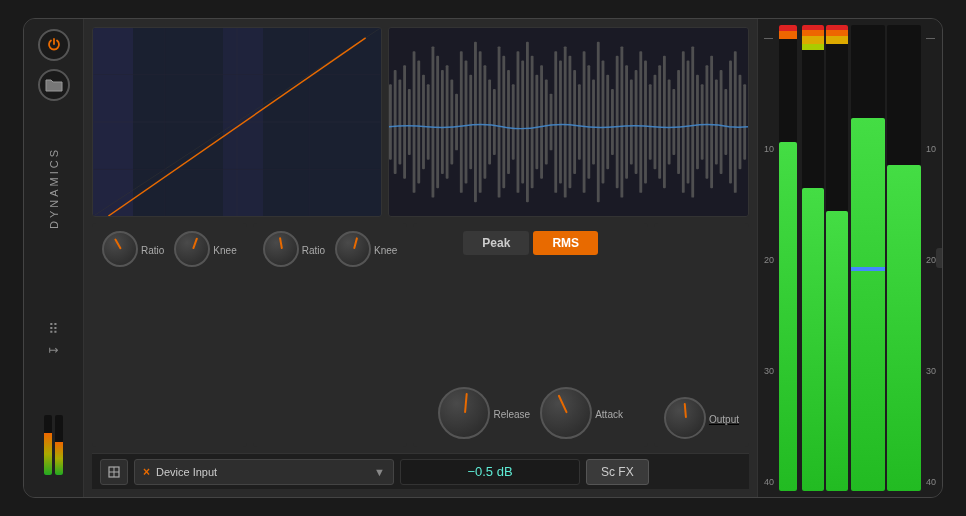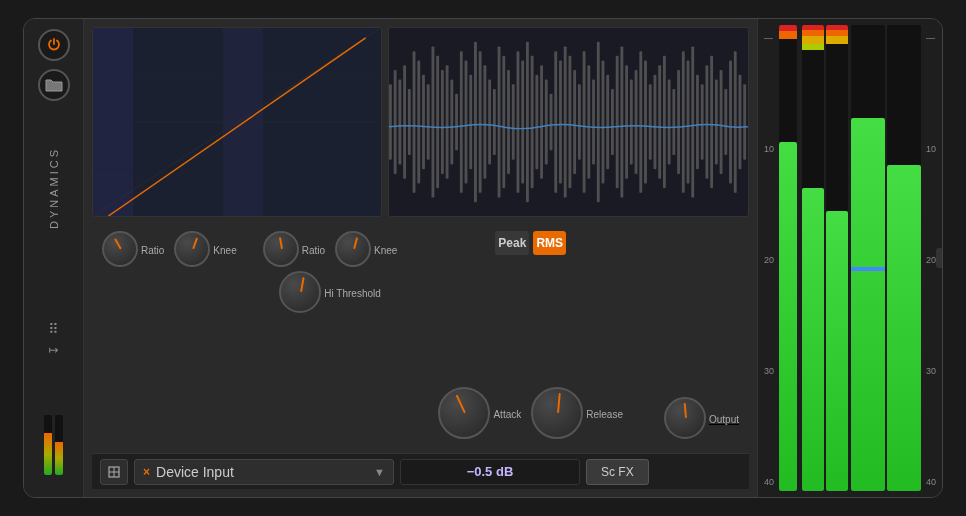--- a/index.html
+++ b/index.html
@@ -161,21 +161,21 @@
       gap: 3px;
     }
 
     
     .peak-rms-row {
       display: flex;
       gap: 4px;
     }
 
     .mode-button {
-      padding: 5px 3px;
+      padding: 5px 19px;
       border-radius: 3px;
       border: none;
       cursor: pointer;
       font-size: 12px;
       font-weight: bold;
       color: #ccc;
       background: #383838;
     }
 
     .mode-button.active {
@@ -258,44 +258,44 @@
     }
 
     .device-x {
       color: #e86a00;
       font-size: 12px;
       font-weight: bold;
     }
 
     .device-dropdown {
       color: #ccc;
-      font-size: 14px;
+      font-size: 11px;
     }
 
     .device-arrow {
       margin-left: auto;
       color: #888;
     }
 
     .db-display {
       flex: 1;
       max-width: 180px;
       height: 26px;
       background: #1a1a1a;
       border: 1px solid #333;
       border-radius: 3px;
       display: flex;
       align-items: center;
       justify-content: center;
     }
 
     .db-value {
-      color: #c4b5fd;
+      color: #5eead4;
       font-size: 13px;
-      font-weight: bold;
+      font-weight: normal;
     }
 
     .sc-fx-button {
       height: 26px;
       padding: 0 14px;
       background: #3a3a3a;
       border: 1px solid #555;
       border-radius: 3px;
       color: #ccc;
       font-size: 12px;
@@ -594,45 +594,39 @@
             </div>
             <span class="knob-label">Ratio</span>
           </div>
           <div class="knob-group">
             <div class="knob knob-small" style="background: radial-gradient(circle at 35% 30%, #4a4a4a, #252525); border-color: #555;">
               <div class="knob-indicator" style="transform: rotate(15deg); transform-origin: bottom center; height:38%;"></div>
             </div>
             <span class="knob-label">Knee</span>
           </div>
         </div>
-        <div class="knob-group">
-          <div class="knob" style="background: radial-gradient(circle at 35% 30%, #4a4a4a, #252525); border-color: #555;">
-            <div class="knob-indicator" style="transform: rotate(10deg); transform-origin: bottom center;"></div>
-          </div>
-          <span class="knob-label">Hi Threshold</span>
-        </div>
       </div>
 
       <div class="knob-section-box" style="flex:1; justify-content: space-between;">
         <div class="peak-rms-row">
           <button class="mode-button">Peak</button>
           <button class="mode-button active">RMS</button>
         </div>
         <div class="attack-release-row">
+          <div class="knob-group">
+            <div class="knob knob-large" style="background: radial-gradient(circle at 35% 30%, #4a4a4a, #252525); border-color: #555;">
+              <div class="knob-indicator" style="transform: rotate(5deg); transform-origin: bottom center; height:42%;"></div>
+            </div>
+            <span class="knob-label">Release</span>
+          </div>
           <div class="knob-group">
             <div class="knob knob-large" style="background: radial-gradient(circle at 35% 30%, #4a4a4a, #252525); border-color: #555;">
               <div class="knob-indicator" style="transform: rotate(-25deg); transform-origin: bottom center; height:42%;"></div>
             </div>
             <span class="knob-label">Attack</span>
-          </div>
-          <div class="knob-group">
-            <div class="knob knob-large" style="background: radial-gradient(circle at 35% 30%, #4a4a4a, #252525); border-color: #555;">
-              <div class="knob-indicator" style="transform: rotate(5deg); transform-origin: bottom center; height:42%;"></div>
-            </div>
-            <span class="knob-label">Release</span>
           </div>
         </div>
       </div>
 
       <div class="knob-section-box" style="min-width:70px; justify-content: flex-end; text-decoration: underline;">
         <div class="knob-group">
           <div class="knob" style="background: radial-gradient(circle at 35% 30%, #4a4a4a, #252525); border-color: #555;">
             <div class="knob-indicator" style="transform: rotate(-5deg); transform-origin: bottom center;"></div>
           </div>
           <span class="knob-label">Output</span>

